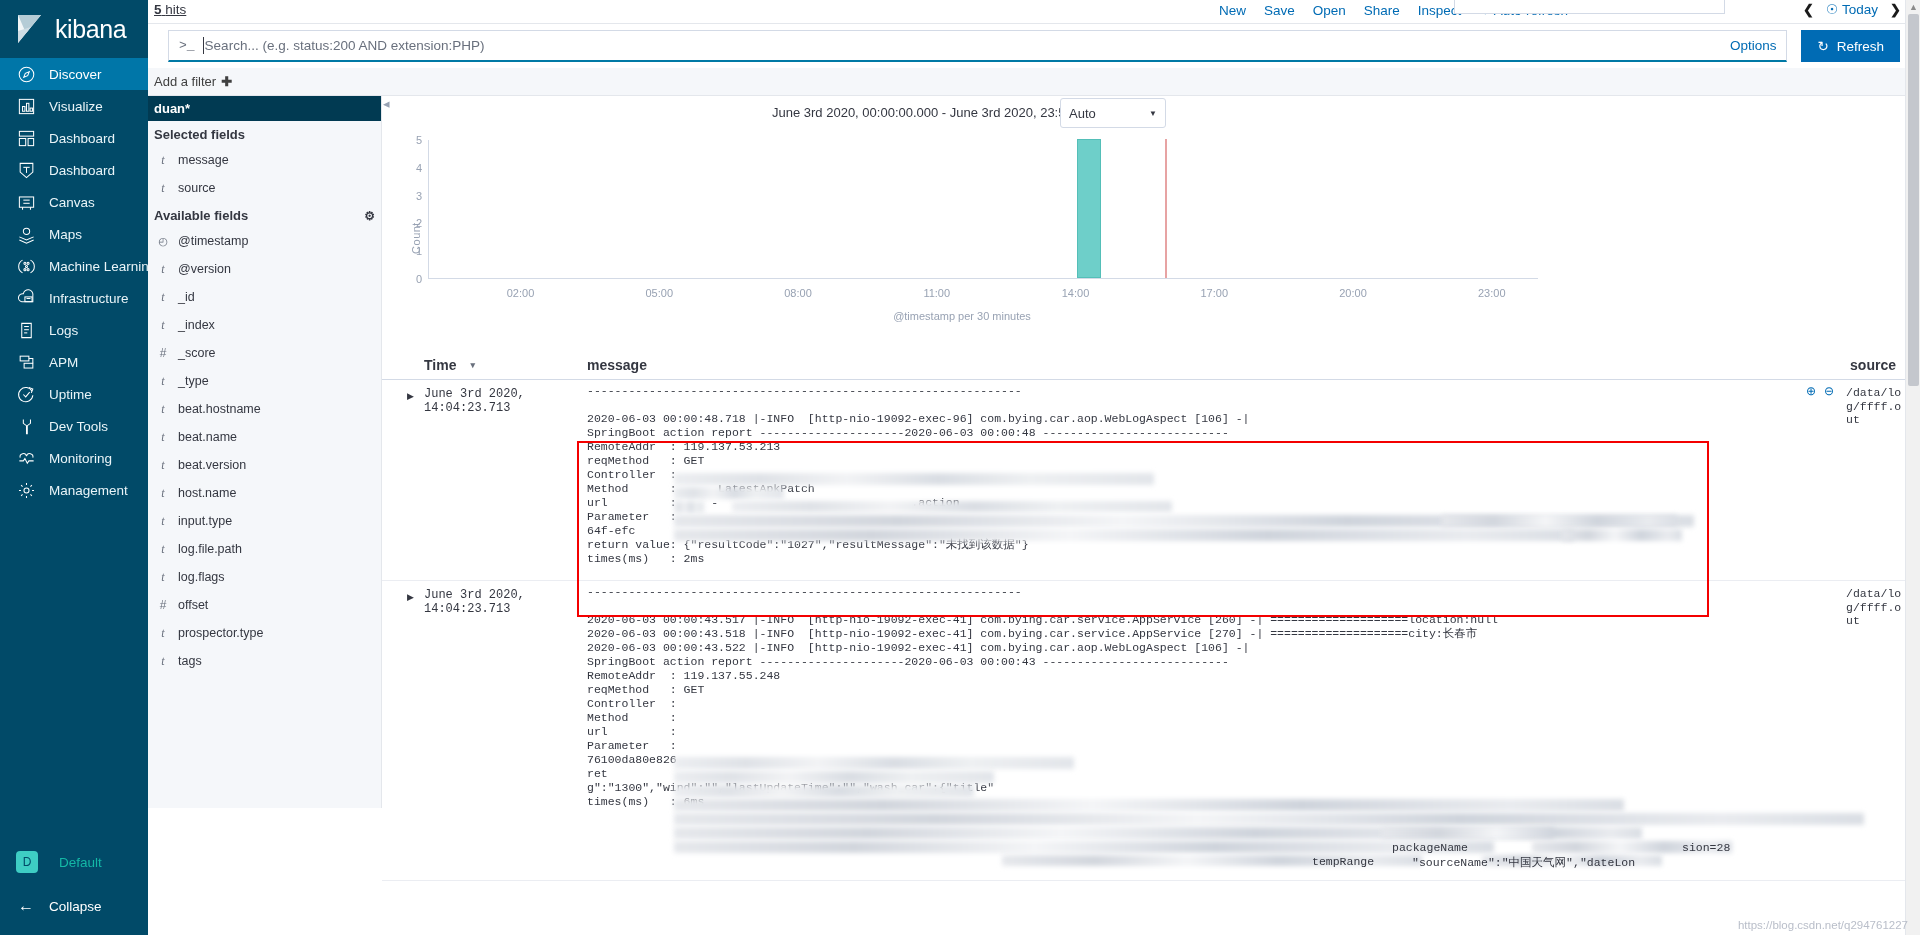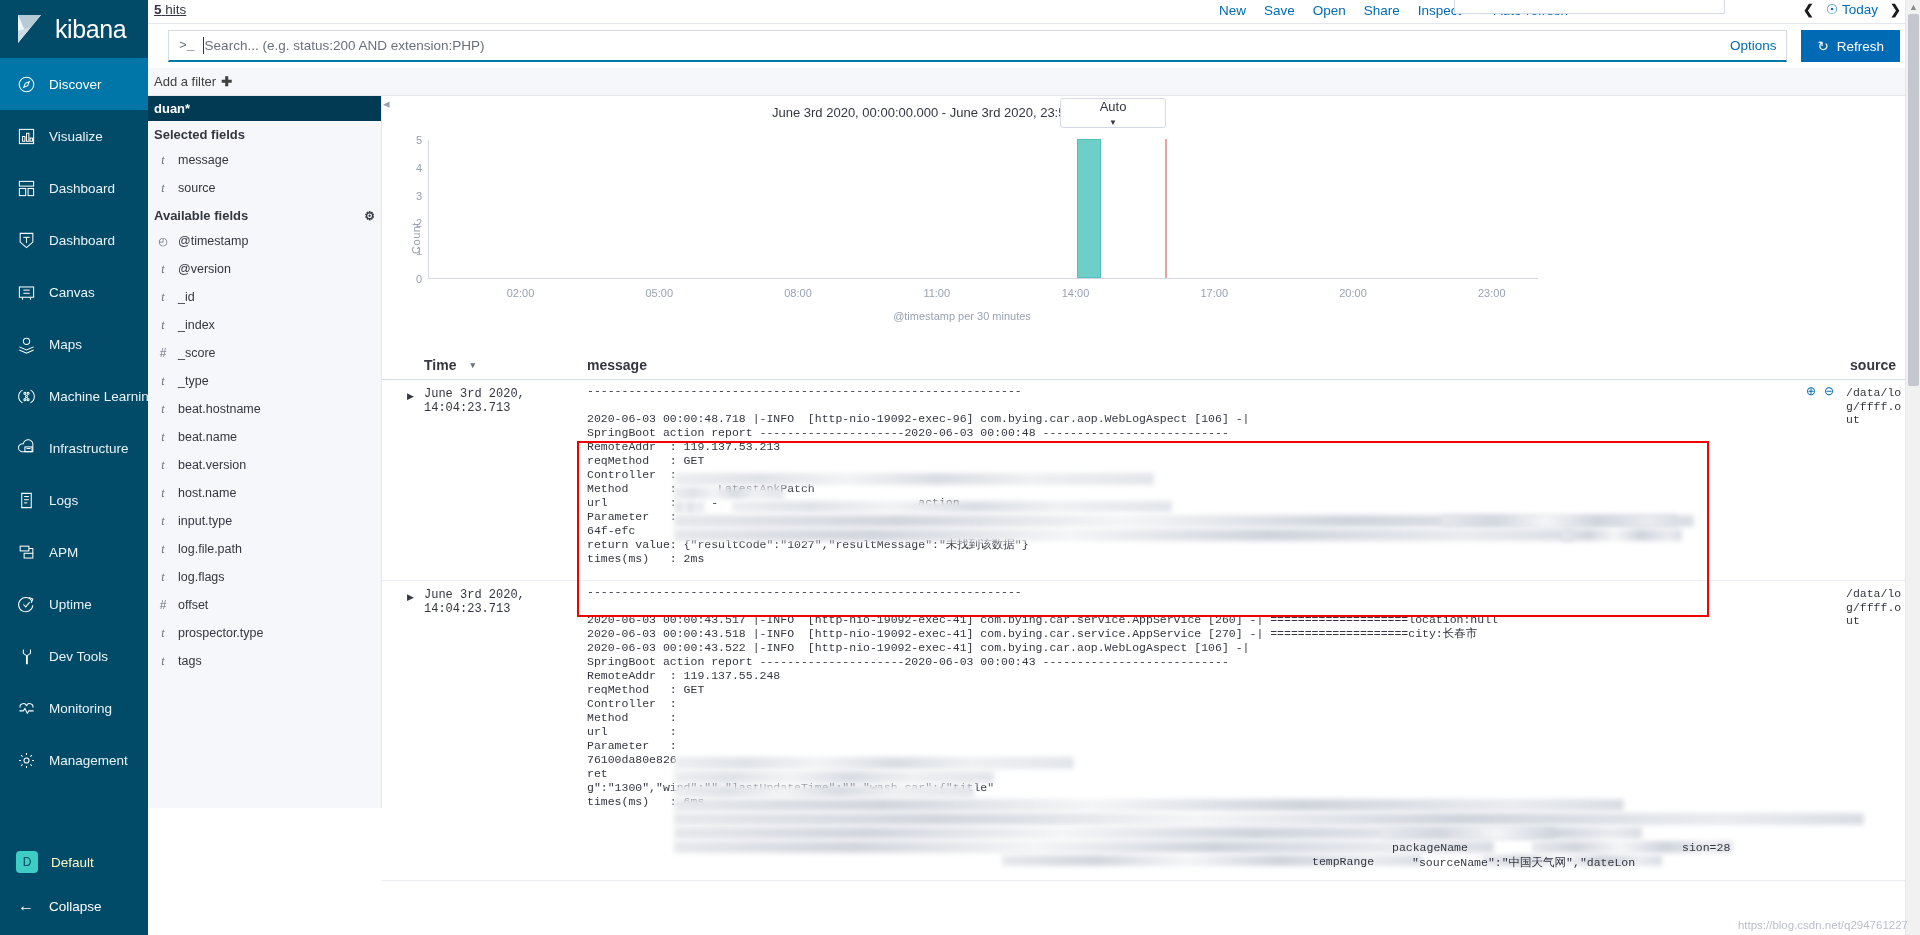--- a/index.html
+++ b/index.html
@@ -13,36 +13,36 @@
   
   #sidebar {
     position: absolute; left: 0; top: 0; width: 148px; height: 935px;
     background: #014a68; color: #fff;
   }
   #brand { height: 58px; display: flex; align-items: center; padding-left: 14px; gap: 9px; }
   #brand .logo { width: 32px; height: 32px; position: relative; }
   #brand .logo svg { display: block; }
   #brand .word { font-size: 25px; letter-spacing: -0.4px; color: #fff; font-weight: 400; }
   .nav-item {
-    height: 52px; display: flex; align-items: center; gap: 13px;
+    height: 32px; display: flex; align-items: center; gap: 13px;
     padding-left: 16px; font-size: 13.5px; color: #e9f4f8; cursor: pointer;
     white-space: nowrap;
   }
   .nav-item.active { background: #0076a8; color: #fff; }
   .nav-item .ico { width: 20px; height: 20px; flex: 0 0 20px; display: flex; align-items: center; justify-content: center; }
   .nav-item .ico svg { width: 19px; height: 19px; stroke: #fff; fill: none; stroke-width: 1.3; }
   #space-row {
     position: absolute; left: 0; bottom: 52px; width: 148px; height: 42px;
     display: flex; align-items: center; gap: 13px; padding-left: 16px; cursor: pointer;
   }
   #space-badge {
     width: 22px; height: 22px; border-radius: 4px; background: #3ecdc4; color: #014a68;
     font-size: 12px; display: flex; align-items: center; justify-content: center;
   }
-  #space-row .lbl { font-size: 13.5px; color: #fef9c3; }
+  #space-row .lbl { font-size: 13.5px; color: #14b8a6; margin-left: 8px; }
   #collapse-row {
     position: absolute; left: 0; bottom: 10px; width: 148px; height: 38px;
     display: flex; align-items: center; gap: 13px; padding-left: 16px; cursor: pointer;
   }
   #collapse-row .arw { width: 20px; text-align: center; font-size: 16px; color: #fff; }
   #collapse-row .lbl { font-size: 13.5px; color: #fff; }
 
   
   #topbar {
     position: absolute; left: 148px; top: 0; width: 1772px; height: 24px;
@@ -132,21 +132,21 @@
     font-size: 13px; line-height: 13px; cursor: pointer;
   }
   #chart-header { position: relative; height: 38px; }
   #timerange {
     position: absolute; left: 390px; top: 9px; font-size: 13px; color: #343741; white-space: nowrap;
   }
   #interval-select {
     position: absolute; left: 678px; top: 2px; width: 106px; height: 30px;
     border: 1px solid #d3dae6; background: #fff; border-radius: 3px;
     display: flex; align-items: center; justify-content: space-between; padding: 0 8px;
-    font-size: 13px; color: #343741; cursor: pointer; flex-direction: column;
+    font-size: 13px; color: #343741; cursor: pointer;
   }
   #interval-select .tri { font-size: 8px; color: #343741; }
 
   #chart { position: absolute; left: 0; top: 38px; width: 1160px; height: 215px; }
   #ylabel {
     position: absolute; left: 18px; top: 98px; font-size: 11px; color: #98a2b3;
     transform: rotate(-90deg); transform-origin: center; letter-spacing: 0.5px;
   }
   .ytick { position: absolute; right: 0; font-size: 11px; color: #98a2b3; text-align: right; width: 16px; }
   #plot {

